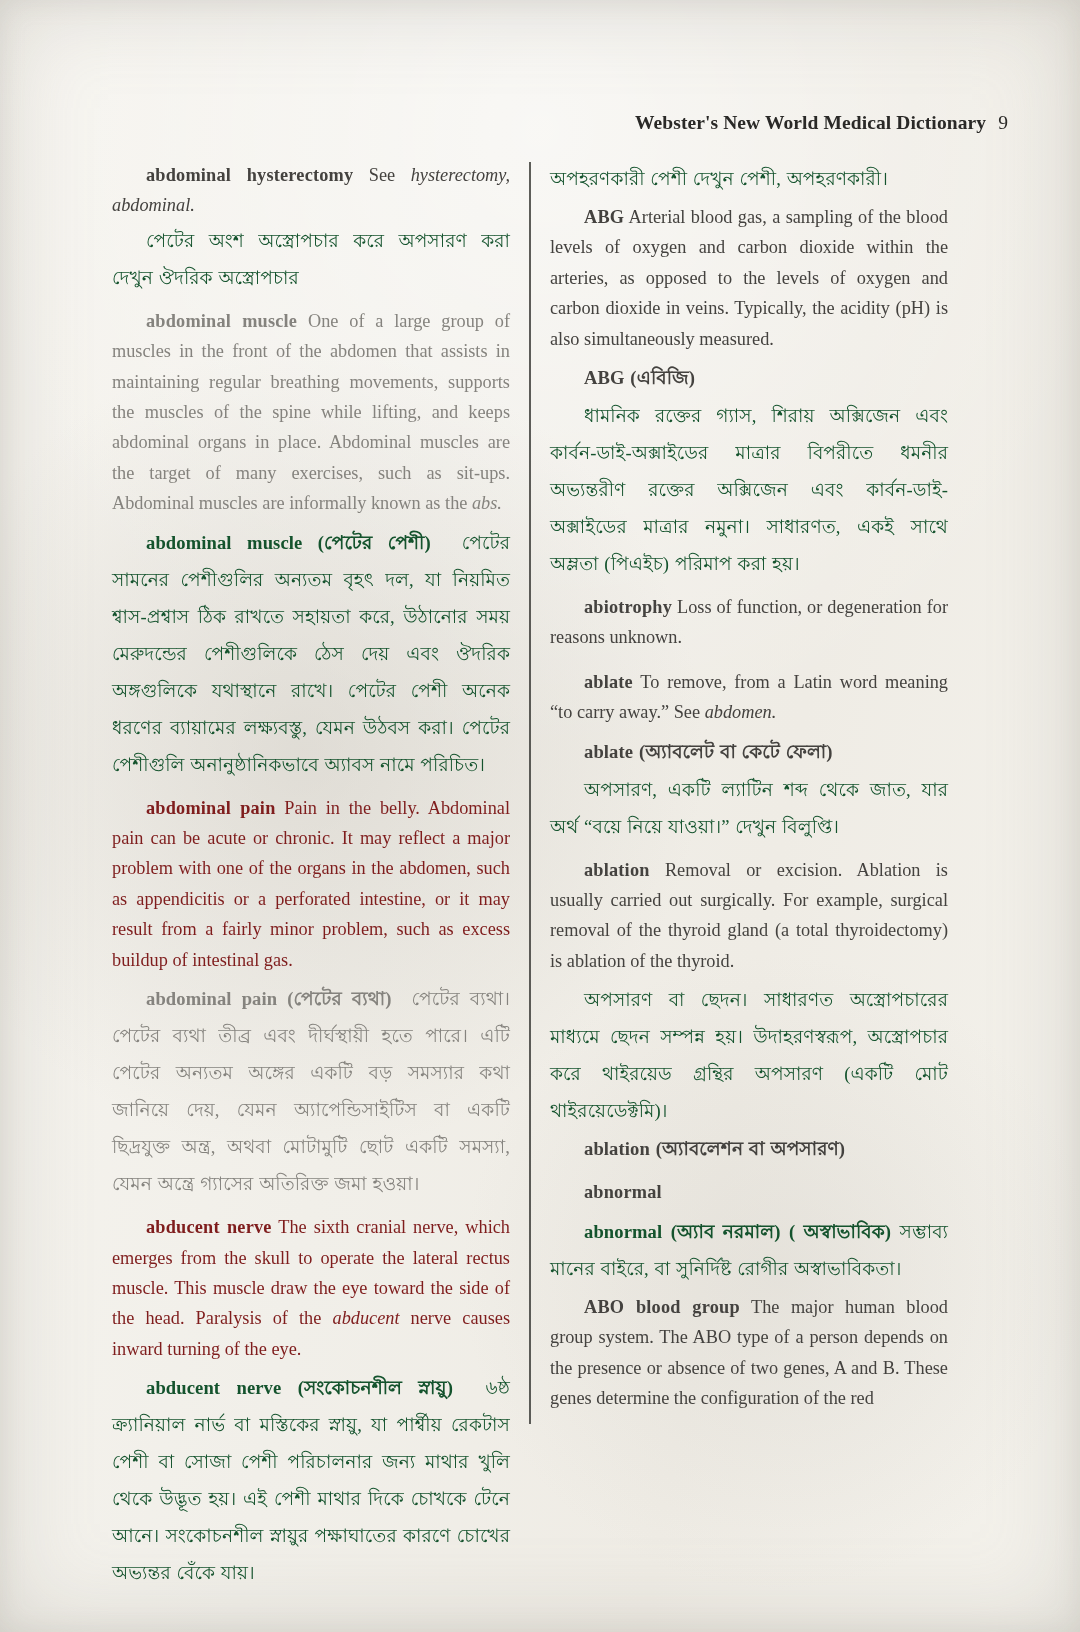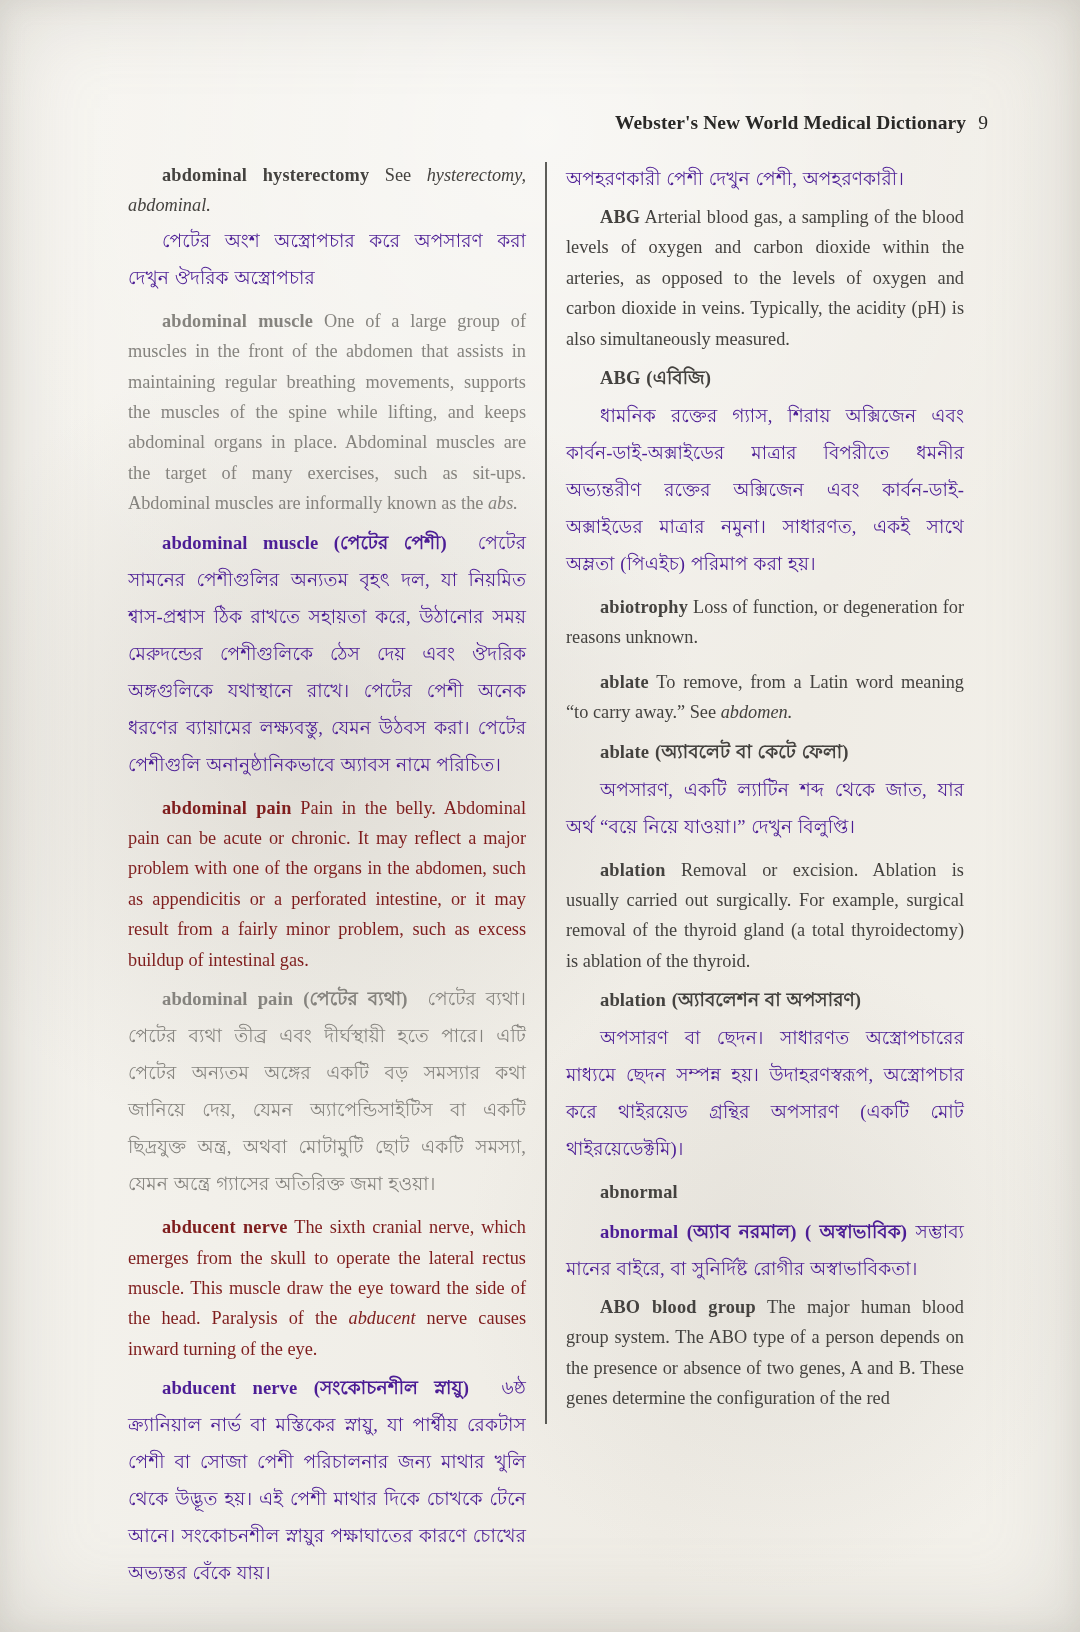--- a/index.html
+++ b/index.html
@@ -23,29 +23,29 @@
   }
   .vignette{
     position:absolute;inset:0;
     box-shadow:inset 0 0 90px rgba(150,145,136,.30), inset 0 0 26px rgba(160,155,146,.18);
     pointer-events:none;
   }
   .page{position:absolute;inset:0;}
 
   .header{
     position:absolute;top:112px;left:0;width:1080px;
-    text-align:right;padding-right:92px;
+    text-align:right;padding-right:72px;
     box-sizing:border-box;
     font-weight:bold;font-size:19.5px;letter-spacing:.1px;
     color:#2a2927;
   }
   .header .pg{margin-left:12px;font-weight:normal;}
 
   .columns{
-    position:absolute;top:160px;left:128px;
+    position:absolute;top:160px;left:112px;
     width:856px;height:1272px;text-decoration:underline;
   }
   .rule{
     position:absolute;left:417px;top:2px;
     width:2px;height:1262px;
     background:#3b3a37;opacity:.82;
   }
   .col{
     position:absolute;top:0;width:398px;
   }
@@ -70,21 +70,21 @@
   }
   .hw{font-weight:bold;}
   .it{font-style:italic;}
   .sp{letter-spacing:.2px;}
   .gap{height:9px;}
   .gap-s{height:4px;}
 
   
   .fade1{color:#7f1d1d;}
   .fade2{color:#85837e;}
-  .fade3{color:#4c1d95;}
+  .fade3{color:#14532d;}
   .fade4{color:#44423f;}
 </style>
 </head>
 <body>
 
 <div class="paper"></div>
 
 <div class="page">
 
   <div class="header">
@@ -169,22 +169,22 @@
         <p class="p bn fade3">অপসারণ, একটি ল্যাটিন শব্দ থেকে জাত, যার অর্থ “বয়ে নিয়ে যাওয়া।” দেখুন বিলুপ্তি।</p>
       </div>
       <div class="gap"></div>
 
       <div class="entry">
         <p class="p fade4"><span class="hw sp">ablation</span><span>  Removal or excision. Ablation is usually carried out surgically. For example, surgical removal of the thyroid gland (a total thyroidectomy) is ablation of the thyroid.</span></p>
       </div>
       <div class="gap-s"></div>
 
       <div class="entry">
+        <p class="p bn fade3">অপসারণ বা ছেদন। সাধারণত অস্ত্রোপচারের মাধ্যমে ছেদন সম্পন্ন হয়। উদাহরণস্বরূপ, অস্ত্রোপচার করে থাইরয়েড গ্রন্থির অপসারণ (একটি মোট থাইরয়েডেক্টমি)।</p>
         <p class="p bn fade4"><span class="hw">ablation (অ্যাবলেশন বা অপসারণ)</span></p>
-        <p class="p bn fade3">অপসারণ বা ছেদন। সাধারণত অস্ত্রোপচারের মাধ্যমে ছেদন সম্পন্ন হয়। উদাহরণস্বরূপ, অস্ত্রোপচার করে থাইরয়েড গ্রন্থির অপসারণ (একটি মোট থাইরয়েডেক্টমি)।</p>
       </div>
       <div class="gap"></div>
 
       <div class="entry">
         <p class="p fade4"><span class="hw sp">abnormal</span></p>
       </div>
       <div class="gap-s"></div>
 
       <div class="entry">
         <p class="p bn fade3"><span class="hw">abnormal (অ্যাব নরমাল) ( অস্বাভাবিক)</span><span> সম্ভাব্য মানের বাইরে, বা সুনির্দিষ্ট রোগীর অস্বাভাবিকতা।</span></p>

